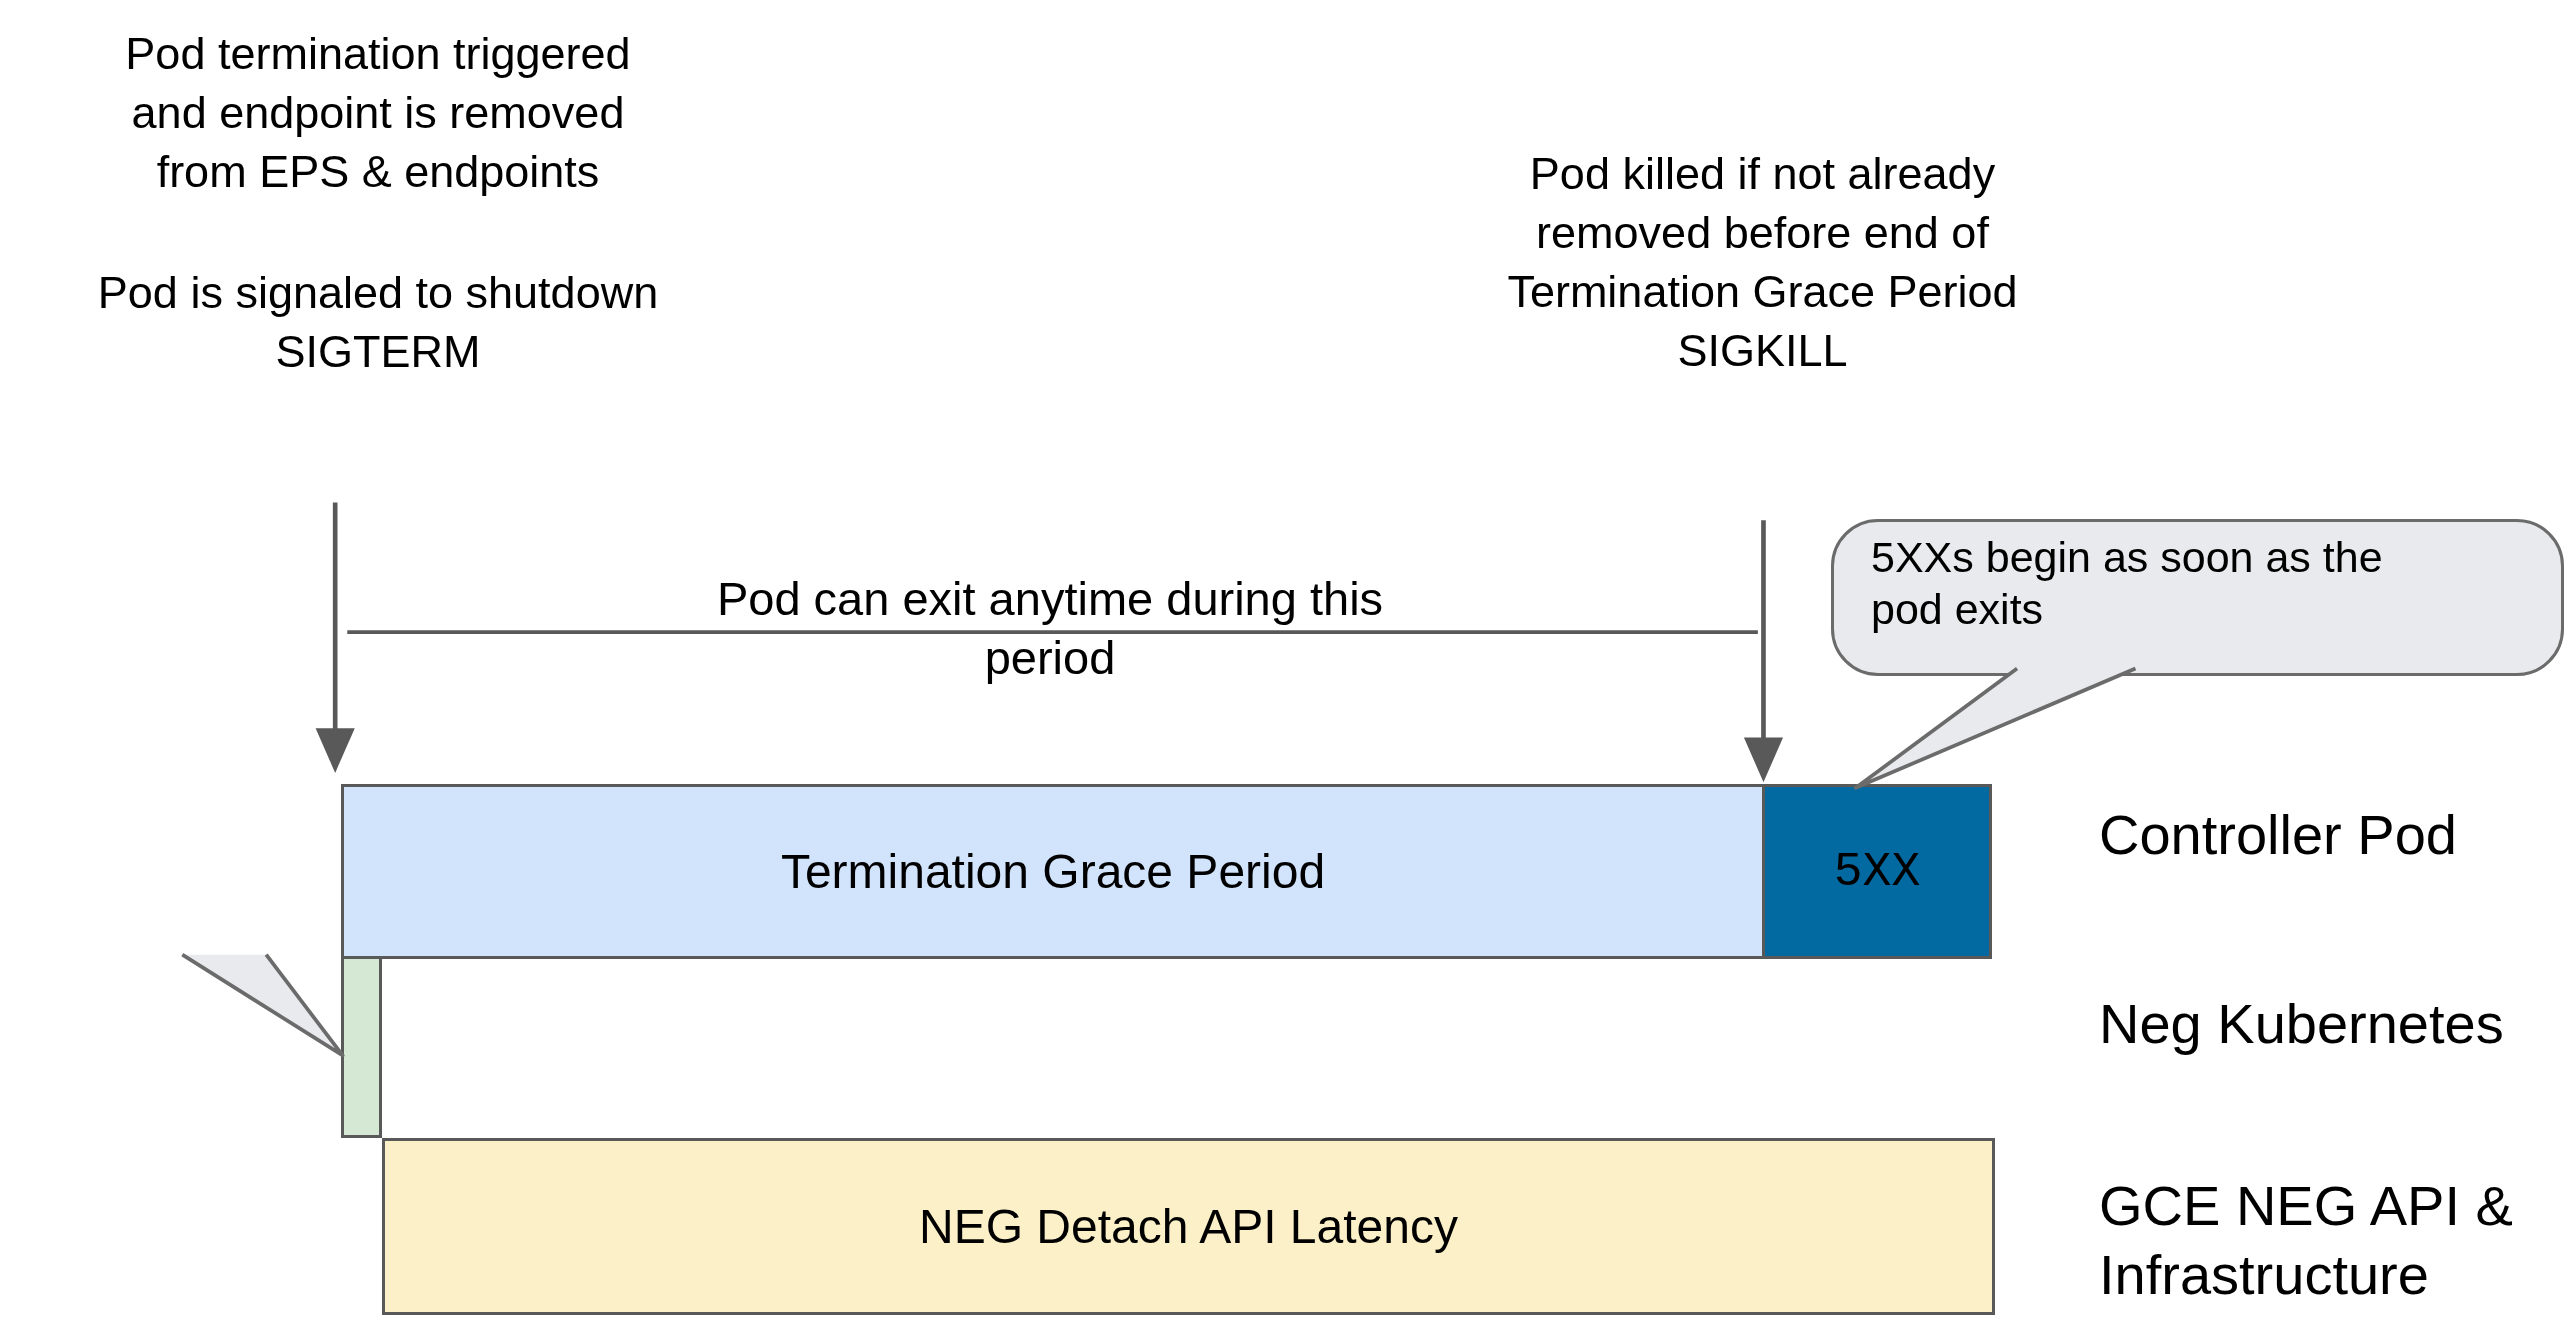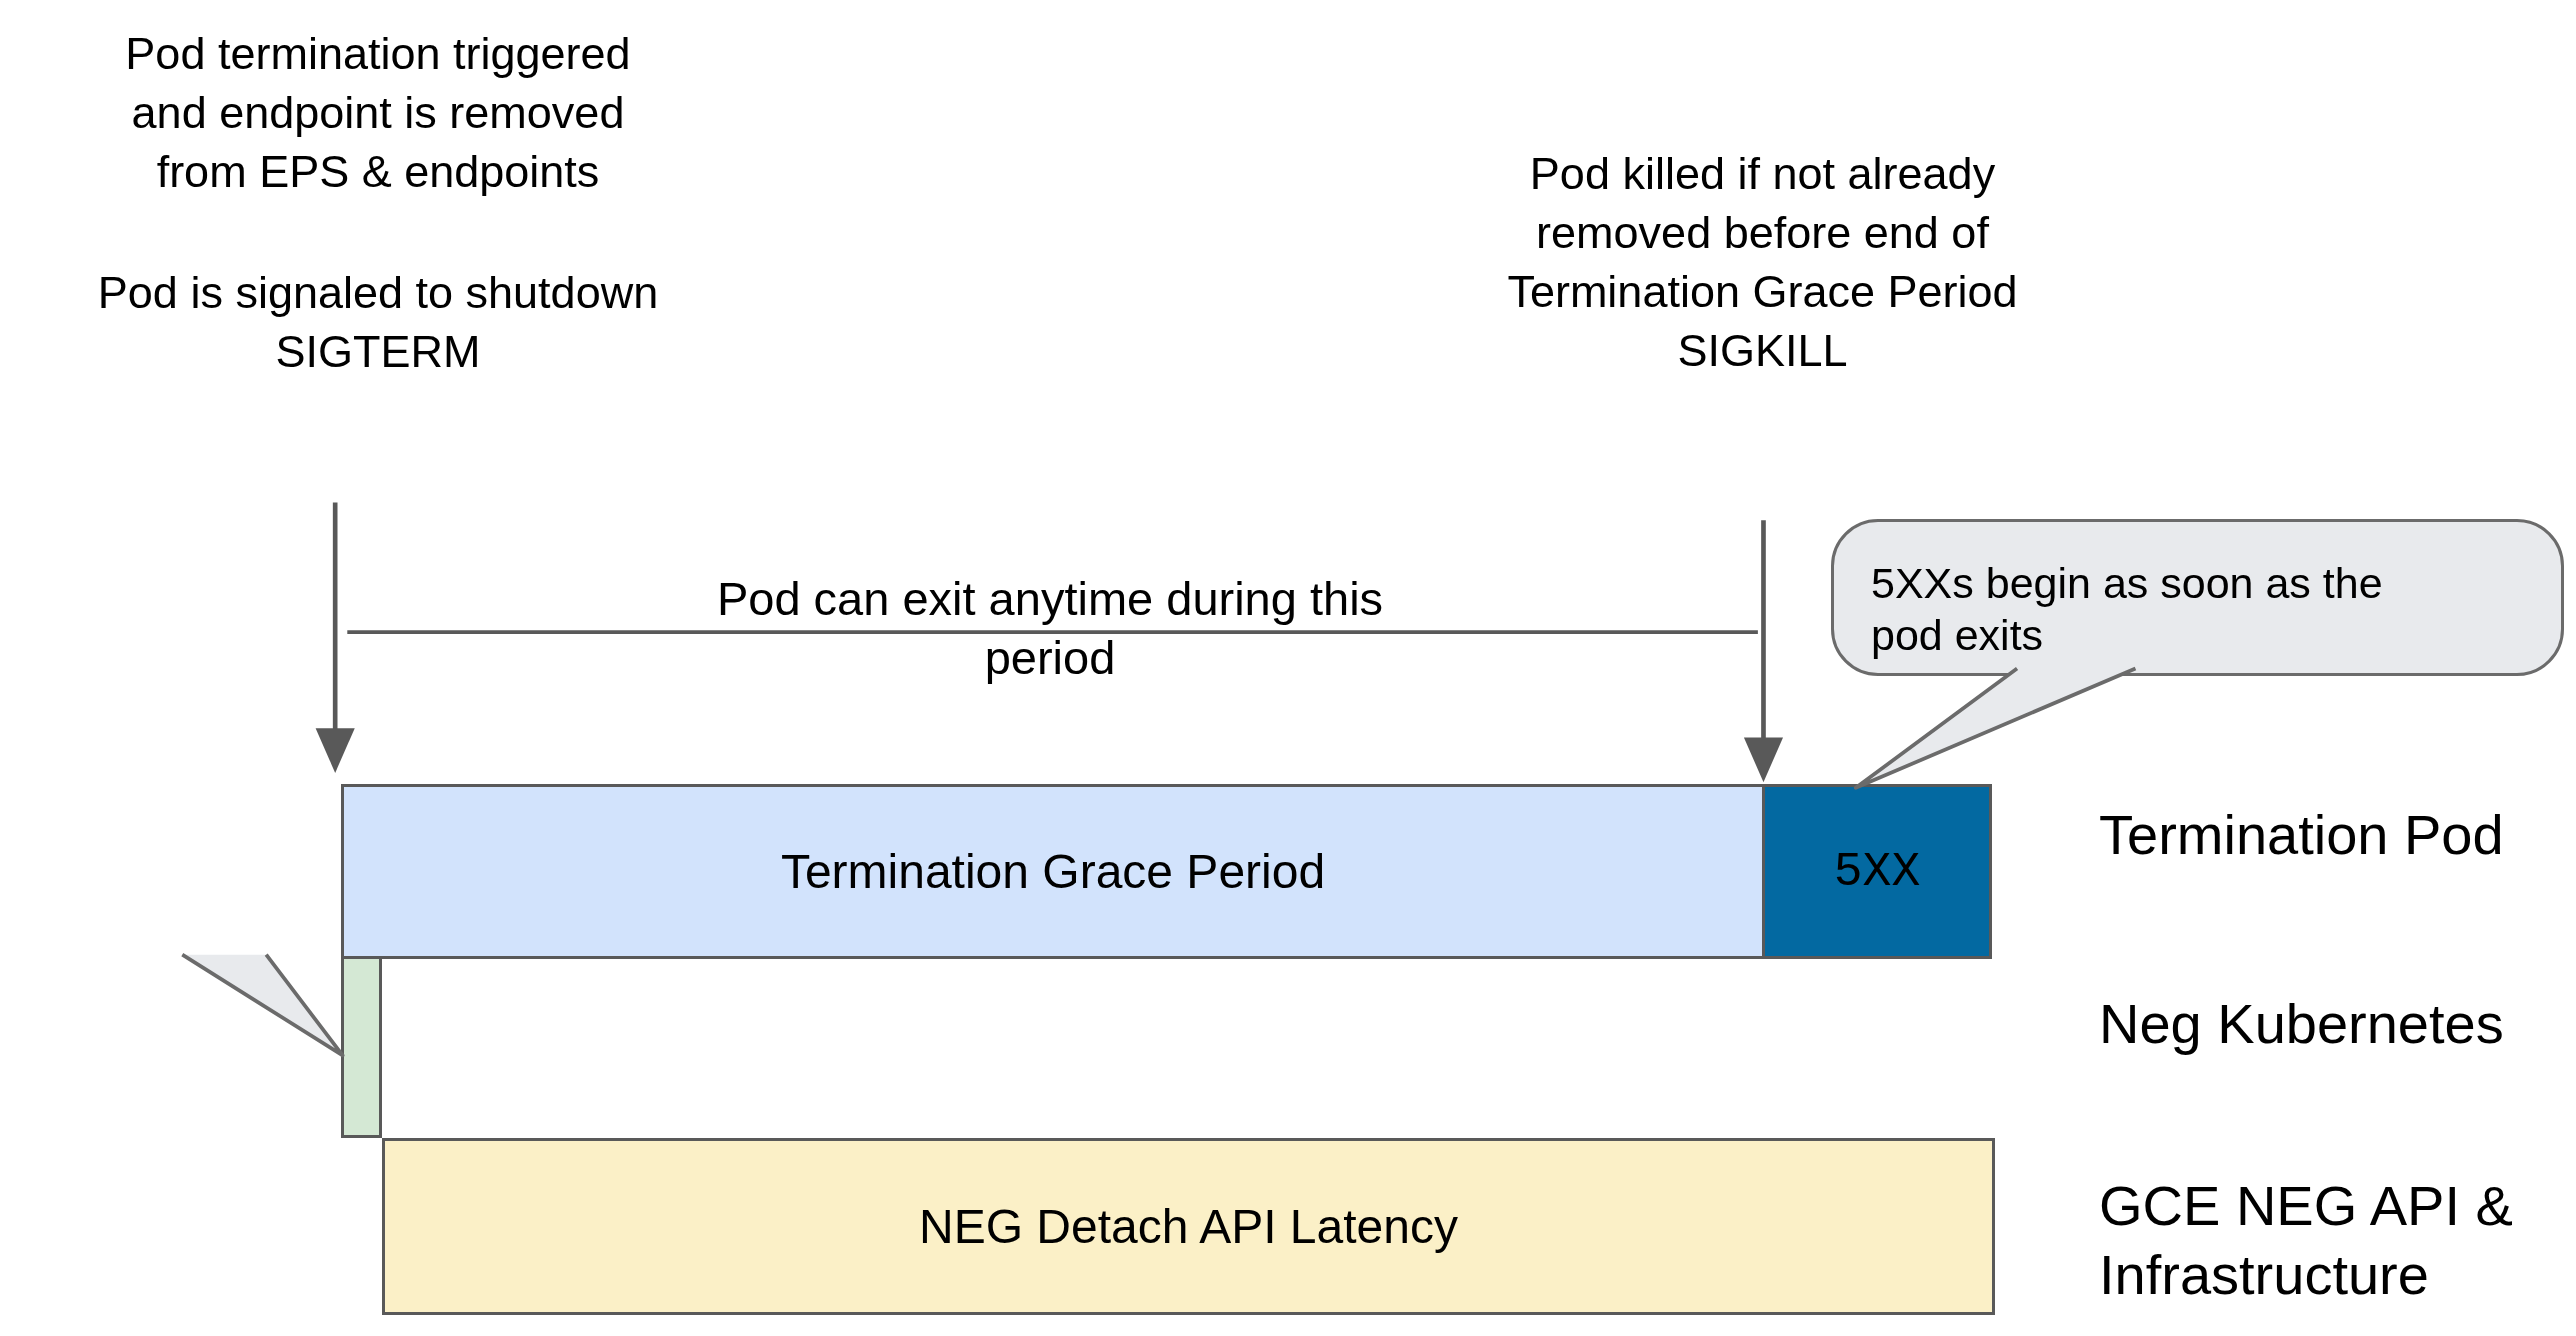--- a/index.html
+++ b/index.html
@@ -49,21 +49,21 @@
     width: 280px; height: 395px;
     border-radius: 54px;
     padding: 39px 0 0 43px;
     font-size: 43px;
     line-height: 47px;
   }
   .callout.right {
     left: 1831px; top: 519px;
     width: 733px; height: 157px;
     border-radius: 47px;
-    padding: 35px 0 0 37px;
+    padding: 9px 0 0 37px;
     font-size: 43px;
     line-height: 52px;
   }
   #overlay-svg {
     position: absolute;
     left: 0; top: 0;
     width: 2576px; height: 1336px;
     pointer-events: none;
   }
   #bar-grace   { left: 341px;  top: 784px;  width: 1424px; height: 175px; background: #d2e3fc; }
@@ -108,21 +108,21 @@
   <div id="bar-5xx" class="bar" style="background-color: #0369a1; font-family: Liberation Mono, monospace;">
     <span>5XX</span>
   </div>
 
   <div id="bar-green" class="bar" style="background-color: rgb(212, 232, 212);"></div>
 
   <div id="bar-yellow" class="bar" style="background-color: rgb(251, 240, 199);">
     <span>NEG Detach API Latency</span>
   </div>
 
-  <div id="lane-k8s" class="lane-label">Termination Pod</div>
+  <div id="lane-k8s" class="lane-label">Controller Pod</div>
 
   <div id="lane-negc" class="lane-label">Neg Kubernetes</div>
 
   <div id="lane-gce" class="lane-label">GCE NEG API &amp; Infrastructure</div>
 
   <svg id="overlay-svg" viewBox="0 0 2762 1433" xmlns="http://www.w3.org/2000/svg">
 
     <line x1="372" y1="678" x2="1885" y2="678" stroke="#595959" stroke-width="4"></line>
 
     <line x1="359" y1="539" x2="359" y2="785" stroke="#595959" stroke-width="5"></line>

